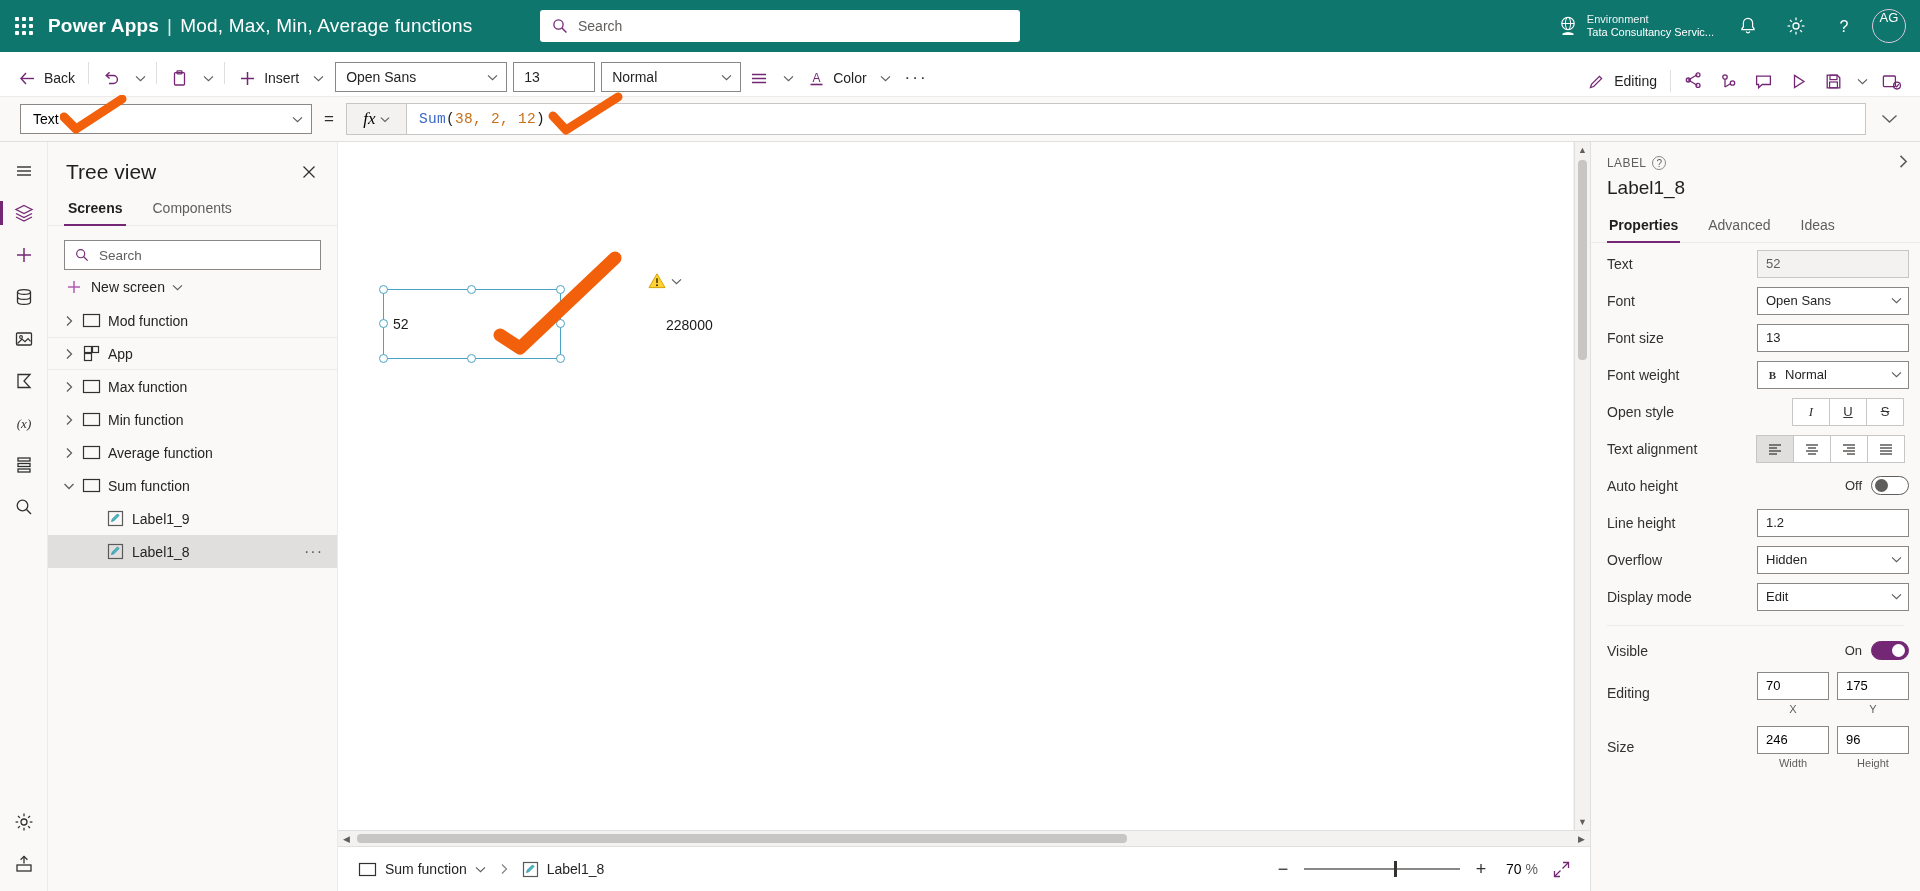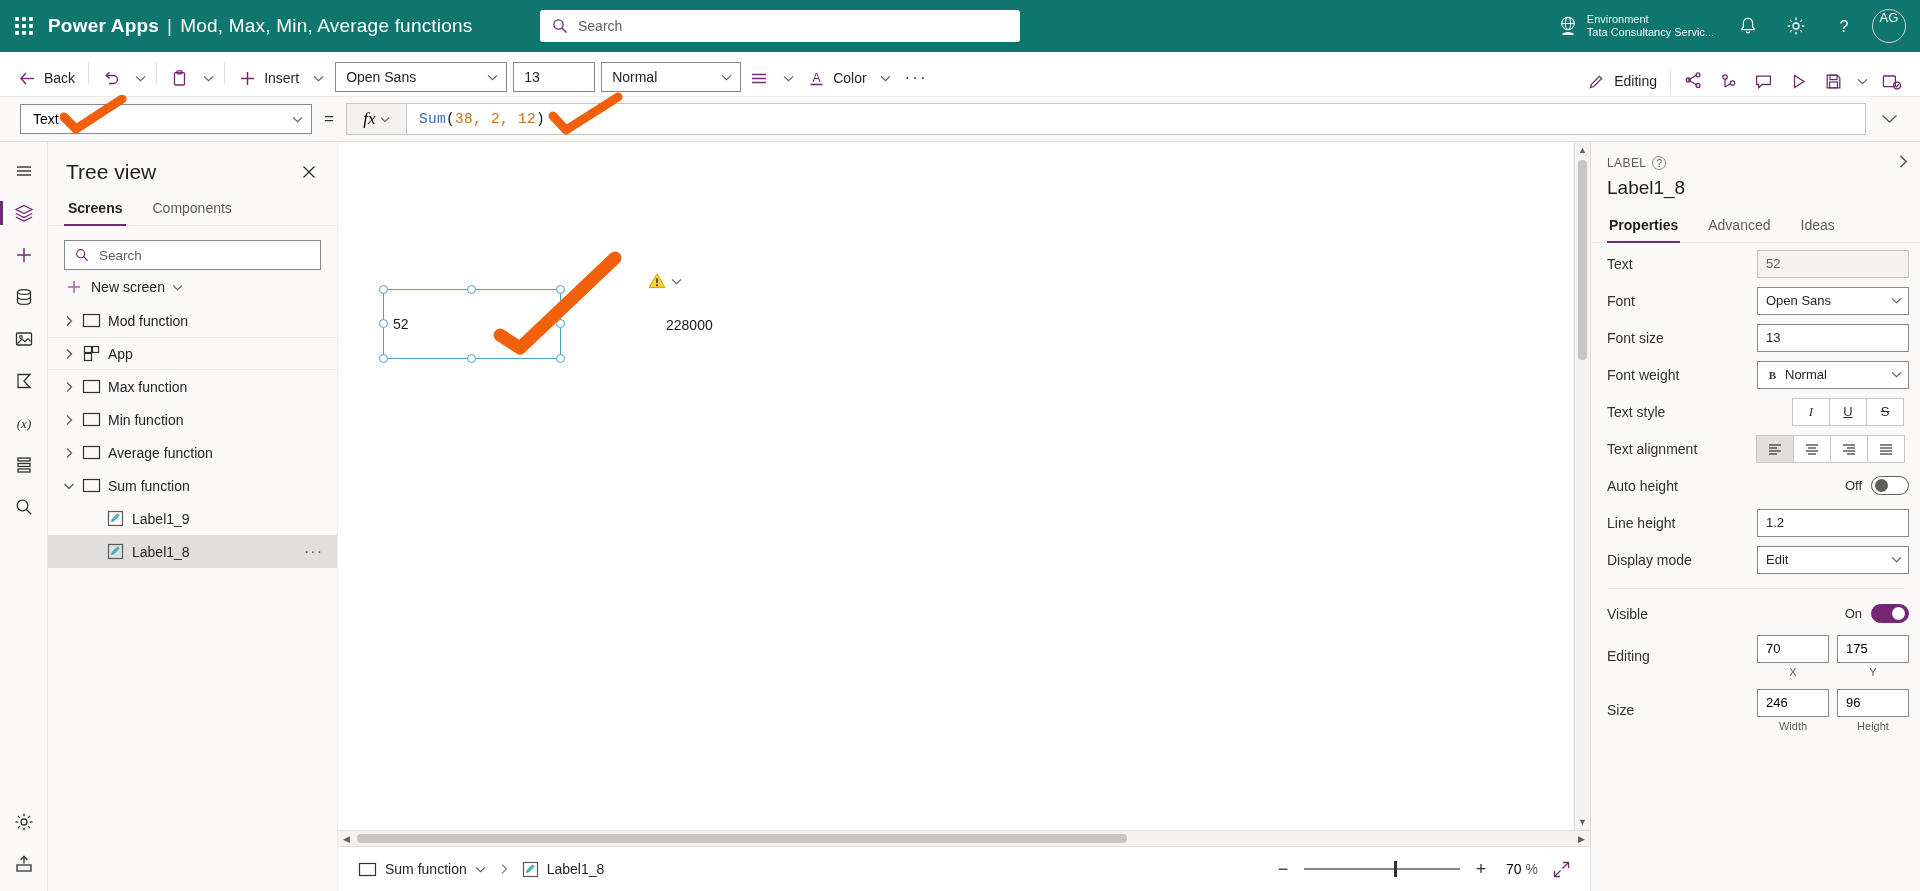--- a/index.html
+++ b/index.html
@@ -860,21 +860,21 @@
               <span>Normal</span>
             </span>
             <svg width="11" height="7" viewBox="0 0 11 7">
                 <polyline points="1,1.4 5.5,5.6 10,1.4" fill="none" stroke="#605e5c" stroke-width="1.2"></polyline>
               </svg>
           </div>
         </div>
       </div>
 
       <div class="prow">
-        <div class="plbl">Text style</div>
+        <div class="plbl">Open style</div>
         <div class="pval">
           <div class="seg">
             <div class="segbtn">
               <span style="font-style:italic;font-family:'Liberation Serif',serif">I</span>
             </div>
             <div class="segbtn">
               <span style="text-decoration:underline">U</span>
             </div>
             <div class="segbtn">
               <span style="text-decoration:line-through">S</span>
@@ -945,20 +945,31 @@
 
       <div class="prow">
         <div class="plbl">Line height</div>
         <div class="pval">
           <div class="pinput">
             <span>1.2</span>
           </div>
         </div>
       </div>
 
+      <div class="prow">
+        <div class="plbl">Overflow</div>
+        <div class="pval">
+          <div class="pselect">
+            <span>Hidden</span>
+            <svg width="11" height="7" viewBox="0 0 11 7">
+                <polyline points="1,1.4 5.5,5.6 10,1.4" fill="none" stroke="#605e5c" stroke-width="1.2"></polyline>
+              </svg>
+          </div>
+        </div>
+      </div>
 
       <div class="prow">
         <div class="plbl">Display mode</div>
         <div class="pval">
           <div class="pselect">
             <span>Edit</span>
             <svg width="11" height="7" viewBox="0 0 11 7">
                 <polyline points="1,1.4 5.5,5.6 10,1.4" fill="none" stroke="#605e5c" stroke-width="1.2"></polyline>
               </svg>
           </div>

